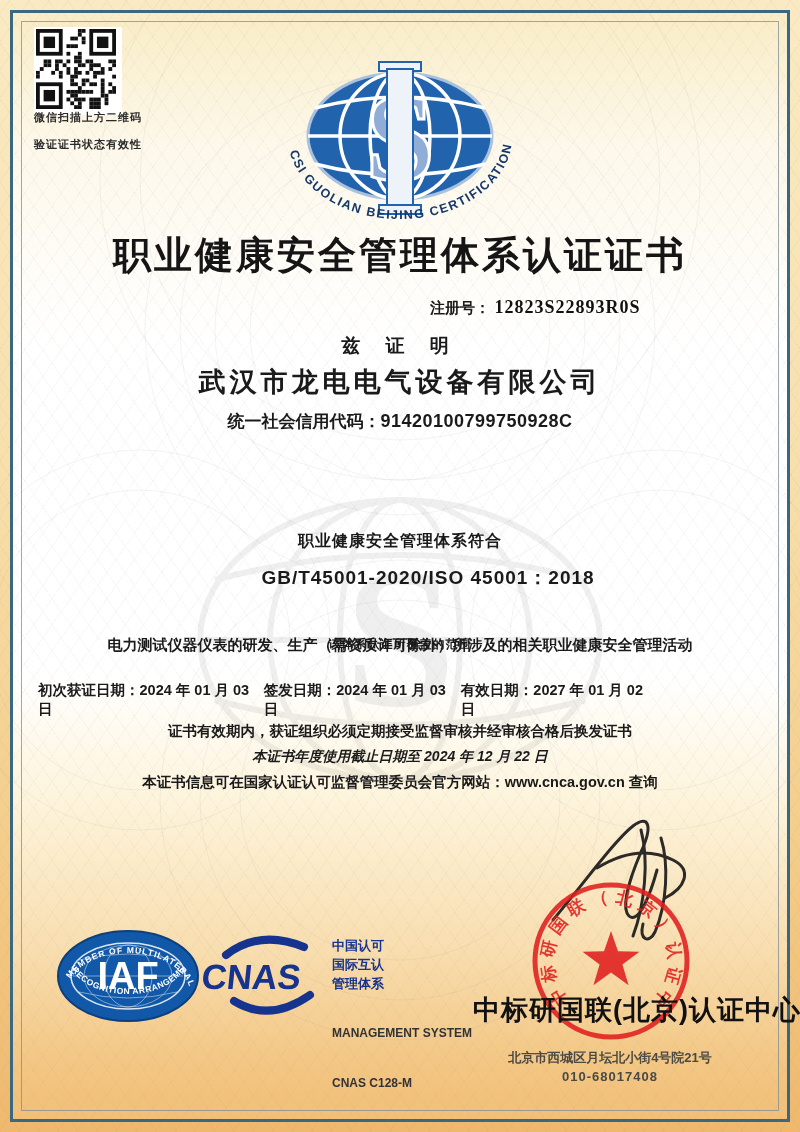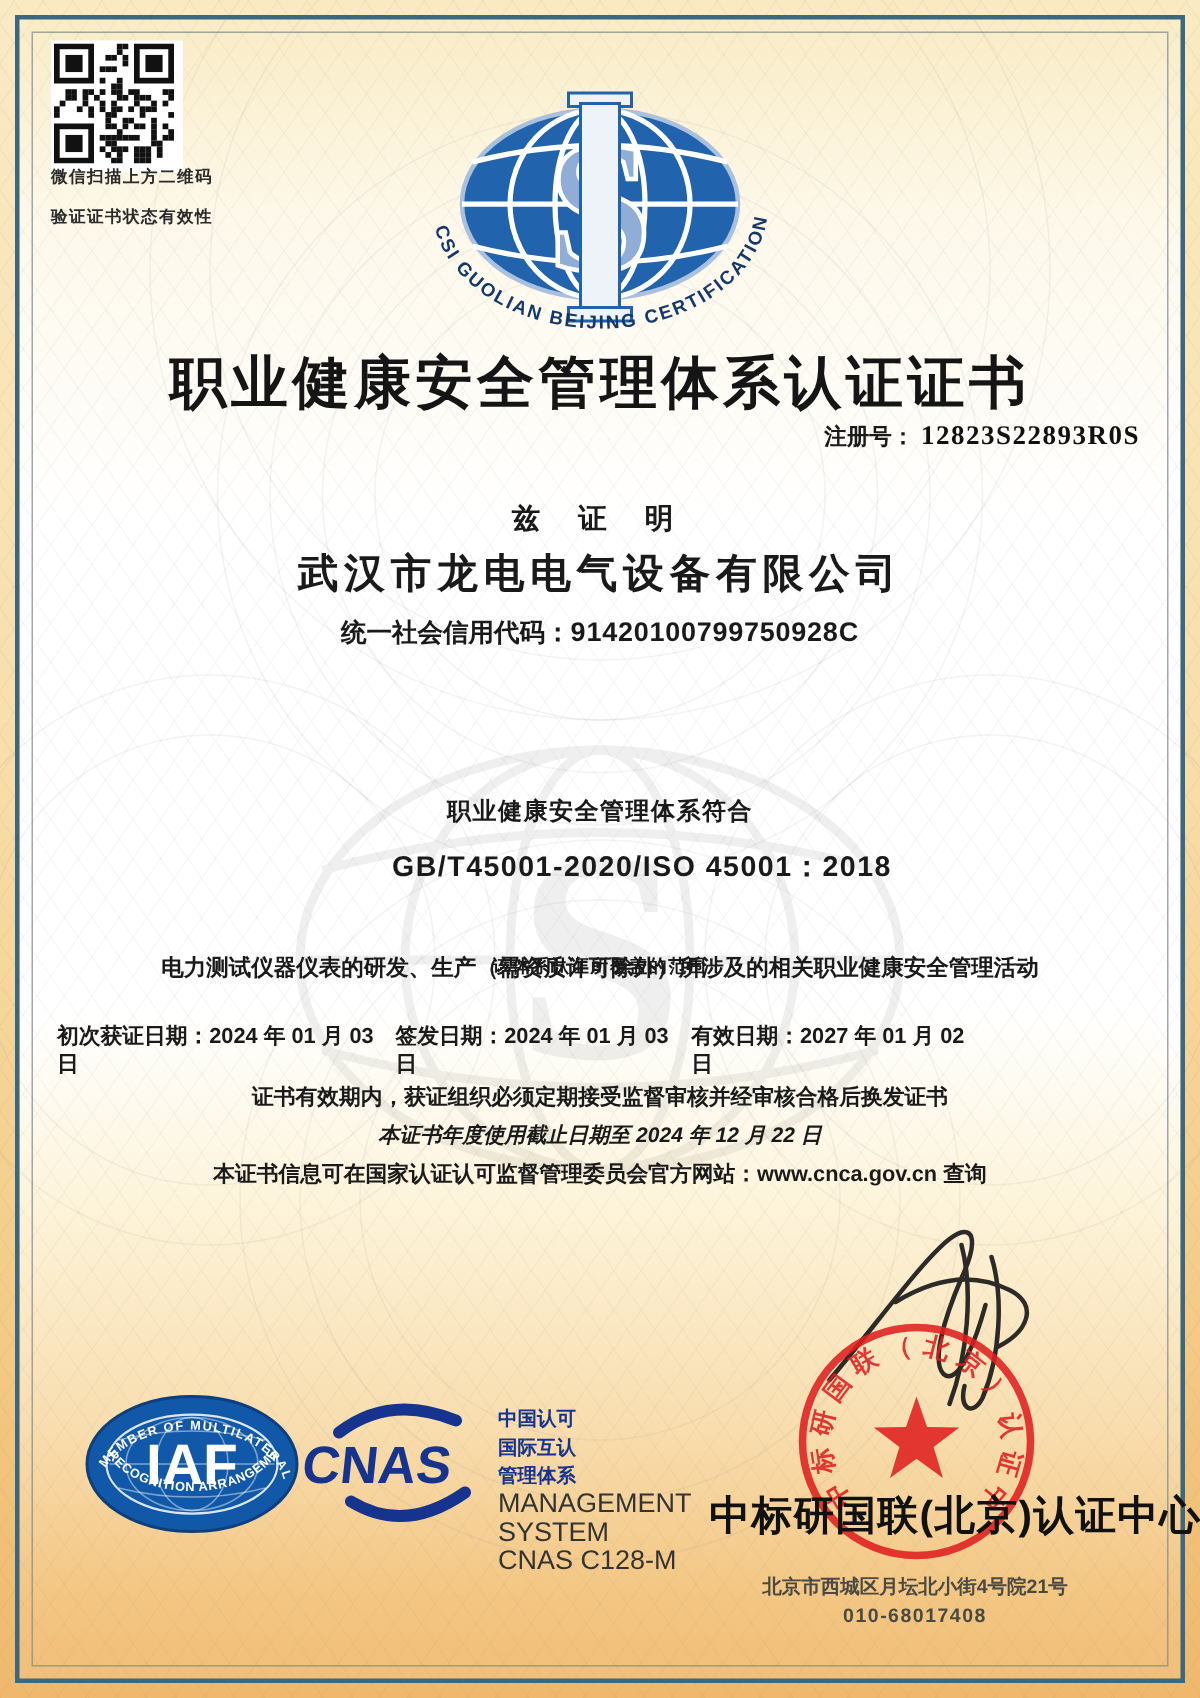--- a/index.html
+++ b/index.html
@@ -19,40 +19,40 @@
       repeating-linear-gradient(-55deg, rgba(150,140,110,0.06) 0 1px, transparent 1px 15px),
       linear-gradient(180deg,#f9ecc6 0%,#fdf8ea 12%,#ffffff 30%,#ffffff 60%,#fdf3d9 72%,#f8ddae 85%,#f3c683 95%,#f1bf78 100%);
   }
   .innerline{position:absolute;left:8px;top:8px;right:8px;bottom:8px;border:1px solid rgba(125,140,150,.75);pointer-events:none;}
   .abs{position:absolute;}
   .ctr{left:0;width:800px;text-align:center;}
   .b{font-weight:700;color:#1a1a1a;}
   .qr-wrap{left:34px;top:27px;width:84px;height:84px;background:#fff;padding:2px;}
   .qr-cap{left:34px;width:200px;font-size:11px;font-weight:600;color:#2a2a2a;letter-spacing:1px;}
   .title{top:230px;font-size:38px;font-weight:700;color:#151515;letter-spacing:3px;}
-  .regrow{top:280px;left:430px;width:330px;text-align:right;}
+  .regrow{top:297px;left:430px;width:330px;text-align:left;}
   .reg-label{font-size:15px;font-weight:700;color:#1a1a1a;}
   .reg-num{font-family:"Liberation Serif",serif;font-size:18px;font-weight:600;color:#111;letter-spacing:1px;}
   .certify{top:333px;font-size:19px;letter-spacing:10px;}
   .company{top:364px;font-size:27px;letter-spacing:4px;}
   .code{top:410px;font-size:17px;}
   .code .val{font-size:18px;letter-spacing:.5px;}
   .addr1{top:437px;font-size:16px;}
   .addr2{top:462px;font-size:16px;}
   .conform{top:531px;font-size:16px;letter-spacing:1px;}
   .std{top:565px;font-size:19px;letter-spacing:1px;padding-left:28px;}
   .scopet{top:626px;font-size:12px;letter-spacing:1px;margin-top:10px;}
   .scope{top:636px;font-size:15px;}
   .dates{top:681px;left:0;width:696px;display:flex;justify-content:space-between;padding:0 38px;box-sizing:border-box;font-size:14.5px;}
   .note1{top:722px;font-size:14.5px;}
   .note2{top:748px;font-size:14px;font-style:italic;}
   .note3{top:773px;font-size:14.5px;}
   .cnas-block{left:332px;top:936px;width:150px;line-height:19px;}
   .cnas-cn{font-size:13px;font-weight:700;color:#16338e;}
-  .cnas-en{font-size:18px;font-weight:400;color:#333;}
+  .cnas-en{font-size:12px;font-weight:700;color:#333;margin-top:31px;}
   .certifier{left:472px;top:992px;width:330px;text-align:center;font-size:27px;font-weight:700;color:#111;letter-spacing:1px;}
   .caddr{left:450px;top:1049px;width:320px;text-align:center;font-size:13px;font-weight:700;color:#4a4a44;}
   .cphone{left:450px;top:1069px;width:320px;text-align:center;font-size:13px;font-weight:700;color:#4a4a44;letter-spacing:1px;}
   svg{display:block;}
 </style>
 </head>
 <body>
 
 <div class="cert">
   <div class="frame">

